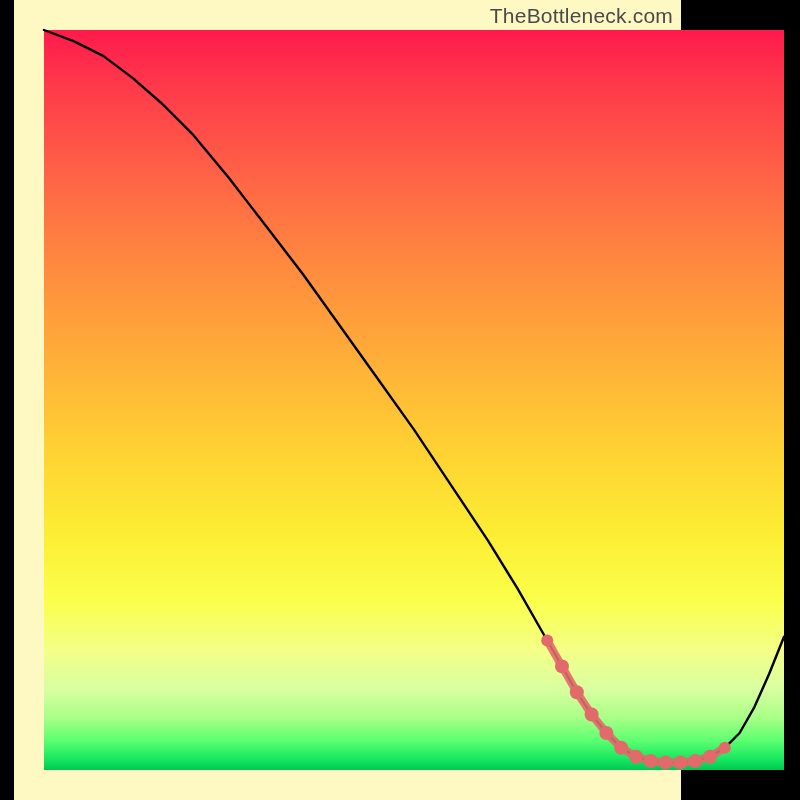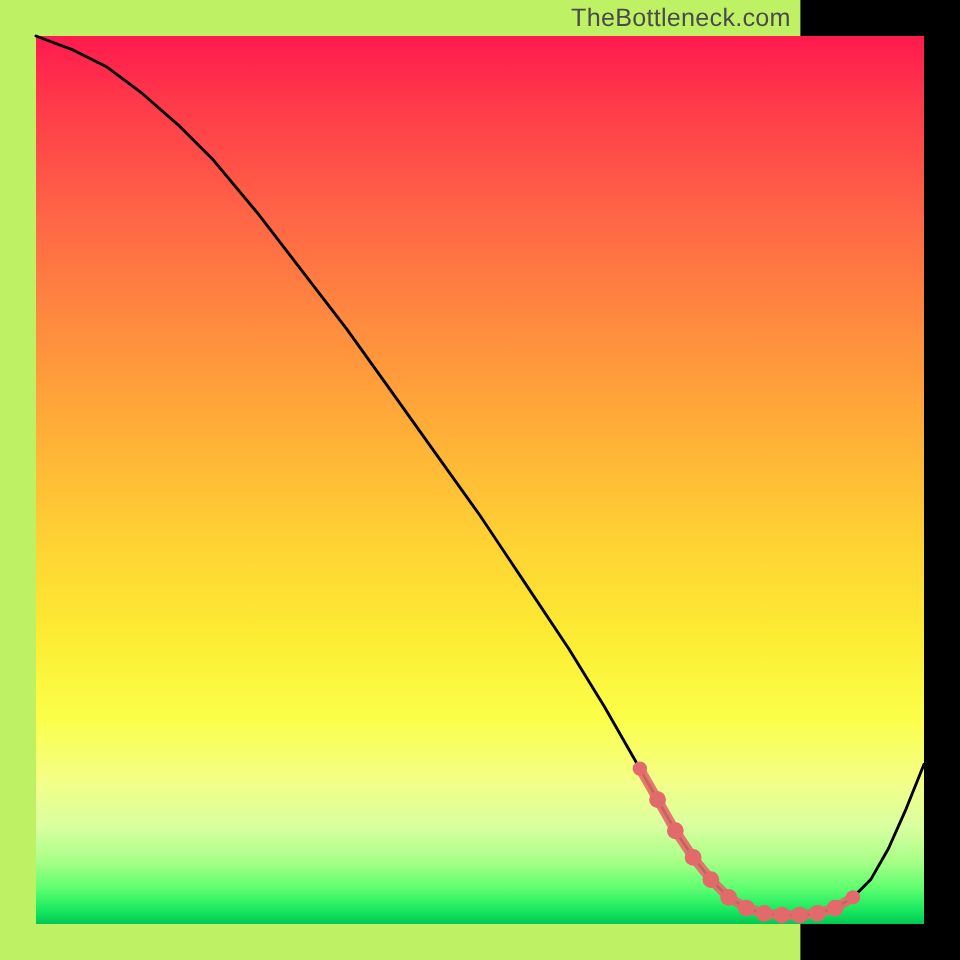--- a/index.html
+++ b/index.html
@@ -6,25 +6,25 @@
     margin: 0;
     padding: 0;
     width: 800px;
     height: 800px;
     background: #000;
     overflow: hidden;
     font-family: Arial, Helvetica, sans-serif;
   }
   .frame {
     position: absolute;
-    left: 0;
+    left: 14px;
     top: 0;
     width: 667px;
     height: 800px;
-    background: #bef264;
+    background: #fef9c3;
   }
   .plot {
     position: absolute;
     left: 30px;
     top: 30px;
     width: 740px;
     height: 740px;
     
     background: linear-gradient(to bottom,
       #ff1a4d 0%,

